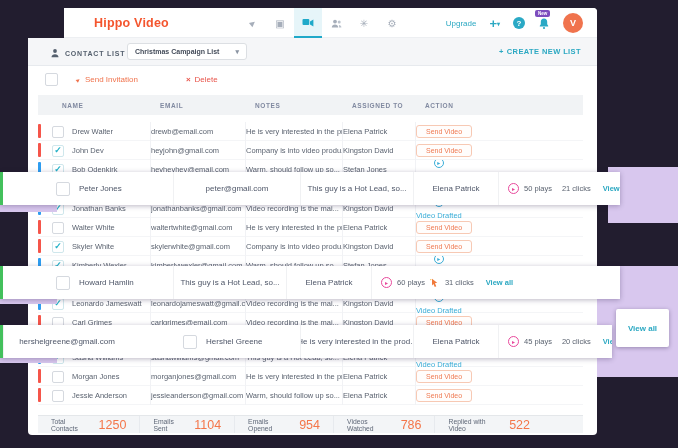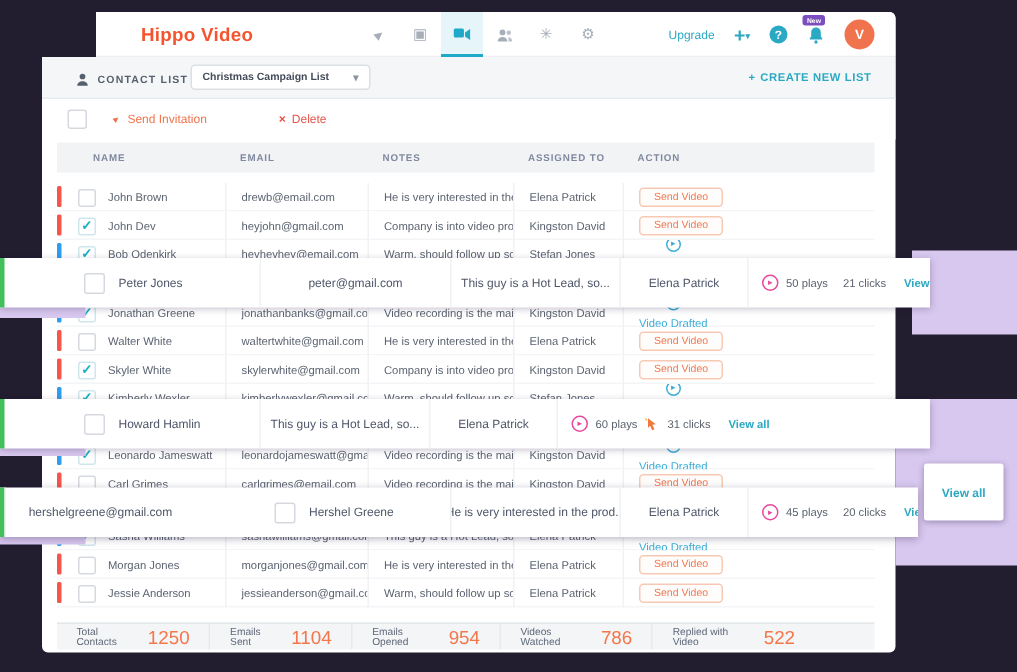--- a/index.html
+++ b/index.html
@@ -53,21 +53,21 @@
   .c3{left:207px;width:97px;}
   .c4{left:304px;width:73px;}
   .c5{left:377px;width:168px;}
   .hcell.c1{padding-left:24px;}
   .hcell.c2,.hcell.c3,.hcell.c4,.hcell.c5{padding-left:10px;}
   .trow{position:absolute;left:0;width:545px;height:19px;background:#fff;border-bottom:1px solid #f4f5f7;box-sizing:border-box;}
   .bar{position:absolute;left:0;top:2px;bottom:2px;width:3px;border-radius:1px;}
   .bar.red{background:#f5554a;}
   .bar.blue{background:#2e9df0;}
   .cell{position:absolute;top:0;height:19px;display:flex;align-items:center;font-size:7.5px;color:#5b6370;overflow:hidden;white-space:nowrap;box-sizing:border-box;}
-  .cell.c2,.cell.c3,.cell.c4,.cell.c5{padding-left:10px;border-left:1px solid #f1f2f5;}
+  .cell.c2,.cell.c3,.cell.c4,.cell.c5{border-left:1px solid #f1f2f5;}
   .cell .cb{margin-left:14px;width:10px;height:10px;}
   .cell .nm{margin-left:8px;}
   .btn-send{background:#fffdfc;border:1px solid #f7c9b4;border-radius:3px;color:#ef7a52;font-size:7px;padding:2px 9px;font-family:"Liberation Sans",sans-serif;cursor:pointer;}
   .drafted{display:flex;align-items:center;gap:4px;color:#3aaed8;font-size:7.5px;flex-direction:column;}
   .pc{width:8px;height:8px;border:1px solid #3aaed8;border-radius:50%;display:inline-flex;align-items:center;justify-content:center;flex:none;}
   .pc::after{content:"\25B8";font-size:6px;line-height:1;color:#3aaed8;}
 
   
   .footer{position:absolute;left:10px;top:407px;width:545px;height:18px;background:#f3f5f7;border-top:1px solid #e4e7ea;display:flex;align-items:center;justify-content:center;gap:0;box-sizing:border-box;padding-right:40px;}
   .stat{display:flex;align-items:center;gap:5px;padding:0 13px;height:100%;border-right:1px solid #e7eaee;}
@@ -200,21 +200,21 @@
         <span class="hcell c2">EMAIL</span>
         <span class="hcell c3">NOTES</span>
         <span class="hcell c4">ASSIGNED TO</span>
         <span class="hcell c5">ACTION</span>
       </div>
 
       <div class="trow" style="top:27px">
         <span class="bar red"></span>
         <span class="cell c1">
             <span class="cb"></span>
-            <span class="nm">John Brown</span>
+            <span class="nm">Drew Walter</span>
           </span>
         <span class="cell c2">drewb@email.com</span>
         <span class="cell c3">He is very interested in the prod...</span>
         <span class="cell c4">Elena Patrick</span>
         <span class="cell c5">
             <button class="btn-send">Send Video</button>
           </span>
       </div>
 
       <div class="trow" style="top:46px">
@@ -245,21 +245,21 @@
               <span class="pc"></span>
               <span>Video Drafted</span>
             </span>
           </span>
       </div>
 
       <div class="trow" style="top:104px">
         <span class="bar blue"></span>
         <span class="cell c1">
             <span class="cb on"></span>
-            <span class="nm">Jonathan Greene</span>
+            <span class="nm">Jonathan Banks</span>
           </span>
         <span class="cell c2">jonathanbanks@gmail.com</span>
         <span class="cell c3">Video recording is the mai...</span>
         <span class="cell c4">Kingston David</span>
         <span class="cell c5">
             <span class="drafted">
               <span class="pc"></span>
               <span>Video Drafted</span>
             </span>
           </span>

